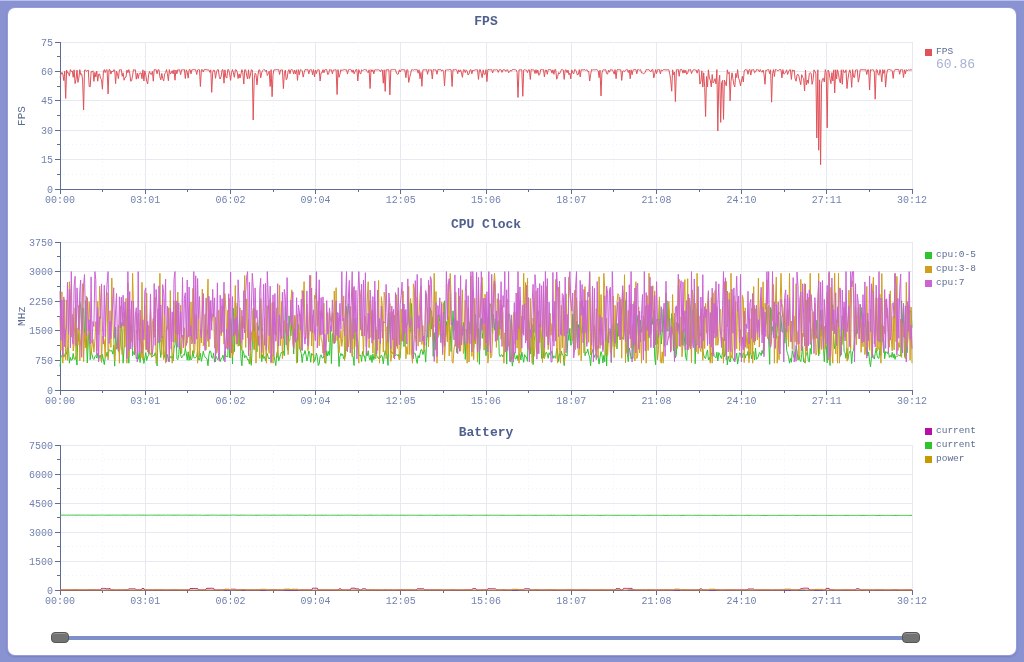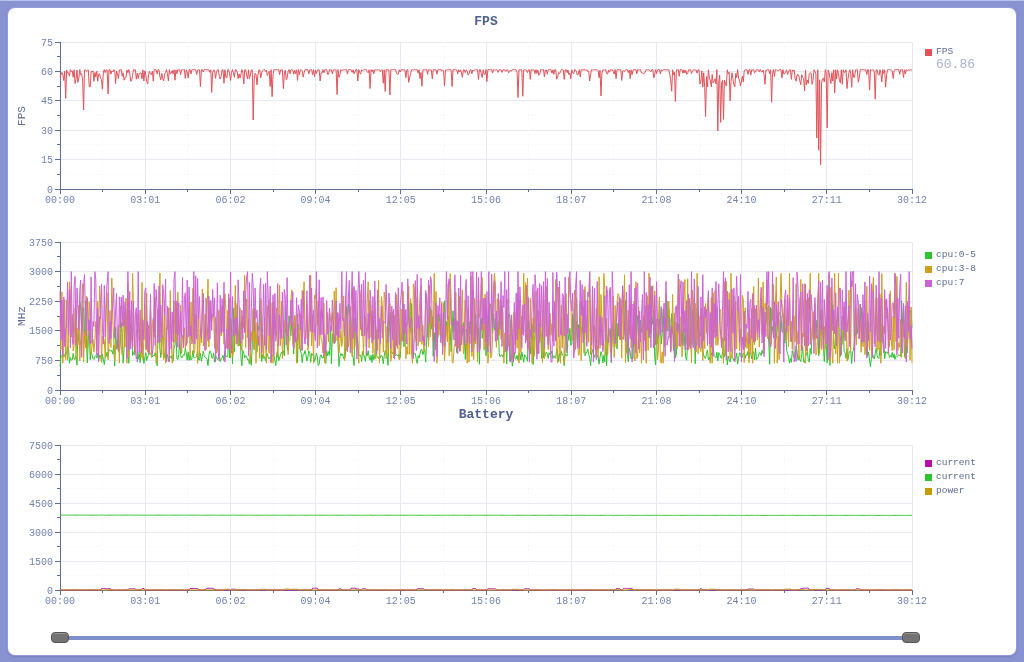--- a/index.html
+++ b/index.html
@@ -296,21 +296,22 @@
         <line x1="861.4" y1="582" x2="861.4" y2="585" stroke="#5f6d94" stroke-width="1" shape-rendering="crispEdges"></line>
         <line x1="904.0" y1="582" x2="904.0" y2="587" stroke="#5f6d94" stroke-width="1" shape-rendering="crispEdges"></line>
         <text x="904.0" y="596" text-anchor="middle" font-size="10" fill="#7282b0">30:12</text>
         <polyline points="52.0,581.9 52.9,582.0 53.9,581.9 54.8,581.9 55.8,582.0 56.7,581.9 57.7,581.9 58.6,581.9 59.5,582.0 60.5,581.9 61.4,581.9 62.4,581.9 63.3,582.0 64.3,581.9 65.2,581.9 66.1,581.9 67.1,581.8 68.0,582.0 69.0,581.9 69.9,582.0 70.8,582.0 71.8,581.9 72.7,581.9 73.7,582.0 74.6,582.0 75.6,581.9 76.5,581.9 77.4,581.9 78.4,582.0 79.3,581.9 80.3,581.8 81.2,582.0 82.2,581.9 83.1,581.8 84.0,581.9 85.0,581.9 85.9,581.9 86.9,581.8 87.8,581.9 88.8,582.0 89.7,581.9 90.6,581.9 91.6,581.9 92.5,582.0 93.5,580.4 94.4,580.4 95.4,580.4 96.3,580.4 97.2,580.4 98.2,580.8 99.1,580.8 100.1,580.8 101.0,580.8 102.0,580.4 102.9,581.9 103.8,581.9 104.8,581.8 105.7,581.8 106.7,581.9 107.6,582.0 108.5,581.9 109.5,582.0 110.4,581.8 111.4,581.9 112.3,582.0 113.3,582.0 114.2,581.9 115.1,581.9 116.1,581.9 117.0,581.9 118.0,581.9 118.9,581.9 119.9,581.9 120.8,580.8 121.7,580.8 122.7,580.8 123.6,580.8 124.6,580.8 125.5,580.8 126.5,580.8 127.4,580.8 128.3,581.9 129.3,582.0 130.2,581.9 131.2,581.9 132.1,581.9 133.1,581.9 134.0,580.5 134.9,580.5 135.9,580.5 136.8,581.9 137.8,582.0 138.7,581.9 139.7,582.0 140.6,581.9 141.5,581.9 142.5,581.9 143.4,581.9 144.4,582.0 145.3,581.9 146.2,581.9 147.2,582.0 148.1,581.9 149.1,581.9 150.0,582.0 151.0,581.9 151.9,581.9 152.8,581.9 153.8,581.9 154.7,581.8 155.7,581.9 156.6,582.0 157.6,582.0 158.5,581.9 159.4,582.0 160.4,581.9 161.3,582.0 162.3,581.9 163.2,581.9 164.2,582.0 165.1,581.9 166.0,581.9 167.0,581.9 167.9,581.9 168.9,581.9 169.8,582.0 170.8,581.9 171.7,582.0 172.6,581.9 173.6,582.0 174.5,582.0 175.5,581.9 176.4,582.0 177.3,581.9 178.3,582.0 179.2,581.9 180.2,582.0 181.1,582.0 182.1,580.5 183.0,580.5 183.9,580.5 184.9,580.5 185.8,580.5 186.8,580.5 187.7,580.5 188.7,580.5 189.6,580.5 190.5,581.9 191.5,581.8 192.4,581.9 193.4,582.0 194.3,581.9 195.3,581.9 196.2,582.0 197.1,582.0 198.1,580.8 199.0,580.3 200.0,580.3 200.9,580.3 201.9,580.3 202.8,580.3 203.7,580.3 204.7,580.3 205.6,580.3 206.6,582.0 207.5,581.9 208.5,582.0 209.4,582.0 210.3,581.9 211.3,581.9 212.2,582.0 213.2,581.9 214.1,581.9 215.0,581.9 216.0,581.9 216.9,581.9 217.9,581.9 218.8,581.9 219.8,581.9 220.7,581.9 221.6,581.9 222.6,582.0 223.5,581.2 224.5,581.2 225.4,581.2 226.4,581.2 227.3,581.2 228.2,581.9 229.2,581.9 230.1,581.9 231.1,582.0 232.0,581.9 233.0,581.9 233.9,581.9 234.8,581.9 235.8,581.9 236.7,581.9 237.7,581.8 238.6,581.9 239.6,581.9 240.5,582.0 241.4,582.0 242.4,581.9 243.3,581.9 244.3,582.0 245.2,581.9 246.2,582.0 247.1,582.0 248.0,581.9 249.0,581.9 249.9,582.0 250.9,581.9 251.8,582.0 252.7,581.8 253.7,582.0 254.6,582.0 255.6,581.8 256.5,581.9 257.5,582.0 258.4,581.9 259.3,581.9 260.3,581.9 261.2,581.9 262.2,581.9 263.1,582.0 264.1,581.9 265.0,581.9 265.9,581.9 266.9,581.9 267.8,581.8 268.8,582.0 269.7,582.0 270.7,581.9 271.6,581.9 272.5,582.0 273.5,581.9 274.4,581.9 275.4,581.9 276.3,581.9 277.3,581.9 278.2,582.0 279.1,581.9 280.1,582.0 281.0,582.0 282.0,581.9 282.9,582.0 283.8,581.9 284.8,581.9 285.7,582.0 286.7,582.0 287.6,582.0 288.6,581.9 289.5,581.9 290.4,582.0 291.4,581.9 292.3,581.9 293.3,582.0 294.2,581.9 295.2,581.9 296.1,582.0 297.0,581.9 298.0,582.0 298.9,581.9 299.9,581.9 300.8,582.0 301.8,581.9 302.7,581.9 303.6,582.0 304.6,580.2 305.5,580.2 306.5,580.2 307.4,580.2 308.4,580.2 309.3,580.2 310.2,581.9 311.2,581.9 312.1,582.0 313.1,581.9 314.0,582.0 315.0,581.9 315.9,582.0 316.8,581.9 317.8,582.0 318.7,581.9 319.7,581.9 320.6,581.9 321.5,582.0 322.5,581.9 323.4,581.9 324.4,581.9 325.3,581.9 326.3,581.9 327.2,582.0 328.1,582.0 329.1,581.9 330.0,582.0 331.0,580.9 331.9,580.9 332.9,580.9 333.8,582.0 334.7,581.9 335.7,582.0 336.6,581.9 337.6,581.9 338.5,581.9 339.5,581.9 340.4,581.9 341.3,581.9 342.3,581.9 343.2,580.2 344.2,580.2 345.1,580.2 346.1,580.2 347.0,580.2 347.9,580.9 348.9,580.9 349.8,580.9 350.8,580.9 351.7,582.0 352.7,582.0 353.6,581.9 354.5,580.7 355.5,580.7 356.4,580.7 357.4,580.7 358.3,582.0 359.2,581.9 360.2,582.0 361.1,582.0 362.1,581.9 363.0,581.9 364.0,582.0 364.9,581.9 365.8,581.8 366.8,581.9 367.7,582.0 368.7,581.9 369.6,581.9 370.6,581.9 371.5,581.9 372.4,581.9 373.4,582.0 374.3,582.0 375.3,582.0 376.2,581.8 377.2,581.8 378.1,581.9 379.0,581.9 380.0,582.0 380.9,582.0 381.9,582.0 382.8,581.9 383.8,582.0 384.7,582.0 385.6,582.0 386.6,581.9 387.5,582.0 388.5,582.0 389.4,581.9 390.3,581.9 391.3,581.8 392.2,581.9 393.2,581.8 394.1,581.9 395.1,581.9 396.0,581.9 396.9,581.9 397.9,582.0 398.8,581.9 399.8,581.9 400.7,581.9 401.7,581.8 402.6,581.9 403.5,581.9 404.5,581.9 405.4,581.9 406.4,582.0 407.3,581.9 408.3,581.9 409.2,580.8 410.1,580.8 411.1,580.8 412.0,580.8 413.0,580.8 413.9,580.8 414.9,580.8 415.8,580.8 416.7,581.9 417.7,581.9 418.6,581.9 419.6,581.9 420.5,581.9 421.5,581.9 422.4,581.9 423.3,581.8 424.3,581.9 425.2,581.9 426.2,581.9 427.1,581.8 428.0,582.0 429.0,581.9 429.9,581.9 430.9,581.9 431.8,581.9 432.8,581.9 433.7,582.0 434.6,581.9 435.6,582.0 436.5,582.0 437.5,581.9 438.4,582.0 439.4,581.9 440.3,582.0 441.2,582.0 442.2,581.9 443.1,581.9 444.1,581.9 445.0,581.8 446.0,582.0 446.9,581.9 447.8,582.0 448.8,582.0 449.7,582.0 450.7,581.9 451.6,582.0 452.6,582.0 453.5,581.9 454.4,581.9 455.4,582.0 456.3,581.9 457.3,581.9 458.2,581.9 459.2,581.9 460.1,581.9 461.0,581.8 462.0,582.0 462.9,581.9 463.9,581.9 464.8,580.5 465.7,580.5 466.7,580.5 467.6,580.5 468.6,581.8 469.5,582.0 470.5,582.0 471.4,581.9 472.3,582.0 473.3,581.9 474.2,581.9 475.2,581.9 476.1,582.0 477.1,581.9 478.0,581.9 478.9,582.0 479.9,580.7 480.8,580.7 481.8,580.7 482.7,580.7 483.7,580.7 484.6,580.7 485.5,580.7 486.5,580.7 487.4,580.7 488.4,581.8 489.3,581.9 490.3,582.0 491.2,582.0 492.1,581.9 493.1,582.0 494.0,582.0 495.0,581.8 495.9,581.9 496.8,581.9 497.8,581.9 498.7,582.0 499.7,582.0 500.6,582.0 501.6,581.9 502.5,582.0 503.4,582.0 504.4,581.8 505.3,582.0 506.3,581.8 507.2,581.9 508.2,581.9 509.1,582.0 510.0,581.9 511.0,581.9 511.9,581.9 512.9,581.8 513.8,581.9 514.8,582.0 515.7,581.8 516.6,580.7 517.6,580.7 518.5,580.7 519.5,580.7 520.4,580.7 521.4,580.7 522.3,581.9 523.2,582.0 524.2,581.9 525.1,582.0 526.1,582.0 527.0,581.9 528.0,581.9 528.9,581.8 529.8,581.9 530.8,581.9 531.7,581.9 532.7,582.0 533.6,581.9 534.5,581.9 535.5,582.0 536.4,581.9 537.4,581.9 538.3,582.0 539.3,581.9 540.2,581.9 541.1,581.9 542.1,581.9 543.0,581.8 544.0,582.0 544.9,581.9 545.9,581.9 546.8,581.9 547.7,581.9 548.7,582.0 549.6,582.0 550.6,582.0 551.5,582.0 552.5,582.0 553.4,581.9 554.3,582.0 555.3,582.0 556.2,581.9 557.2,582.0 558.1,582.0 559.1,581.9 560.0,581.9 560.9,581.9 561.9,582.0 562.8,581.9 563.8,581.9 564.7,581.9 565.7,581.9 566.6,581.9 567.5,582.0 568.5,582.0 569.4,581.8 570.4,582.0 571.3,581.9 572.2,581.9 573.2,581.9 574.1,582.0 575.1,581.9 576.0,581.8 577.0,581.9 577.9,582.0 578.8,581.9 579.8,582.0 580.7,581.9 581.7,581.9 582.6,581.9 583.6,582.0 584.5,581.9 585.4,581.9 586.4,581.9 587.3,581.9 588.3,581.9 589.2,582.0 590.2,581.9 591.1,581.9 592.0,581.9 593.0,582.0 593.9,581.9 594.9,581.9 595.8,582.0 596.8,581.9 597.7,581.9 598.6,582.0 599.6,581.9 600.5,582.0 601.5,581.9 602.4,581.8 603.3,582.0 604.3,581.9 605.2,581.9 606.2,582.0 607.1,581.9 608.1,580.7 609.0,580.7 609.9,580.7 610.9,580.7 611.8,580.7 612.8,582.0 613.7,582.0 614.7,581.9 615.6,580.4 616.5,580.4 617.5,580.4 618.4,580.4 619.4,580.4 620.3,580.4 621.3,580.4 622.2,580.4 623.1,580.4 624.1,580.4 625.0,581.9 626.0,582.0 626.9,581.9 627.9,581.9 628.8,582.0 629.7,581.9 630.7,581.9 631.6,582.0 632.6,581.9 633.5,582.0 634.5,581.9 635.4,581.9 636.3,581.9 637.3,581.9 638.2,582.0 639.2,581.9 640.1,581.8 641.0,582.0 642.0,581.9 642.9,582.0 643.9,582.0 644.8,581.9 645.8,582.0 646.7,581.9 647.6,582.0 648.6,582.0 649.5,581.9 650.5,582.0 651.4,582.0 652.4,581.8 653.3,581.9 654.2,581.9 655.2,582.0 656.1,581.8 657.1,581.9 658.0,582.0 659.0,581.9 659.9,581.9 660.8,581.9 661.8,581.9 662.7,582.0 663.7,581.9 664.6,582.0 665.6,582.0 666.5,581.9 667.4,581.9 668.4,581.9 669.3,582.0 670.3,581.9 671.2,582.0 672.2,582.0 673.1,581.9 674.0,581.9 675.0,581.9 675.9,581.9 676.9,581.9 677.8,581.9 678.7,581.9 679.7,582.0 680.6,581.9 681.6,582.0 682.5,581.9 683.5,582.0 684.4,581.9 685.3,581.9 686.3,581.9 687.2,582.0 688.2,581.9 689.1,581.9 690.1,581.9 691.0,582.0 691.9,580.9 692.9,580.9 693.8,580.9 694.8,581.9 695.7,581.9 696.7,581.9 697.6,581.8 698.5,581.9 699.5,582.0 700.4,582.0 701.4,581.9 702.3,582.0 703.3,581.9 704.2,581.9 705.1,581.9 706.1,581.9 707.0,582.0 708.0,581.9 708.9,581.9 709.8,581.8 710.8,581.9 711.7,581.9 712.7,581.9 713.6,582.0 714.6,581.9 715.5,581.9 716.4,582.0 717.4,581.9 718.3,581.8 719.3,581.9 720.2,582.0 721.2,581.9 722.1,581.9 723.0,582.0 724.0,581.9 724.9,581.9 725.9,582.0 726.8,581.9 727.8,581.9 728.7,582.0 729.6,581.9 730.6,581.9 731.5,581.9 732.5,581.8 733.4,581.8 734.4,581.8 735.3,581.9 736.2,581.9 737.2,581.9 738.1,581.8 739.1,582.0 740.0,581.0 741.0,581.0 741.9,581.0 742.8,581.0 743.8,581.0 744.7,581.0 745.7,581.0 746.6,581.9 747.5,581.9 748.5,581.8 749.4,582.0 750.4,581.9 751.3,581.9 752.3,581.9 753.2,582.0 754.1,581.9 755.1,581.9 756.0,582.0 757.0,581.9 757.9,581.9 758.9,582.0 759.8,581.9 760.7,581.8 761.7,582.0 762.6,582.0 763.6,582.0 764.5,582.0 765.5,581.9 766.4,581.9 767.3,581.9 768.3,582.0 769.2,581.9 770.2,582.0 771.1,582.0 772.1,582.0 773.0,581.8 773.9,581.9 774.9,582.0 775.8,581.9 776.8,582.0 777.7,581.9 778.7,582.0 779.6,582.0 780.5,581.9 781.5,581.9 782.4,582.0 783.4,581.9 784.3,582.0 785.2,581.9 786.2,581.9 787.1,582.0 788.1,582.0 789.0,581.9 790.0,581.9 790.9,581.9 791.8,581.9 792.8,580.5 793.7,580.5 794.7,580.5 795.6,580.2 796.6,580.2 797.5,580.2 798.4,580.2 799.4,580.2 800.3,580.2 801.3,582.0 802.2,581.9 803.2,582.0 804.1,581.9 805.0,581.9 806.0,582.0 806.9,581.9 807.9,581.9 808.8,581.8 809.8,581.9 810.7,582.0 811.6,582.0 812.6,581.9 813.5,581.9 814.5,582.0 815.4,581.9 816.3,581.9 817.3,581.9 818.2,580.4 819.2,580.4 820.1,580.4 821.1,580.4 822.0,581.9 822.9,581.9 823.9,581.9 824.8,581.8 825.8,581.9 826.7,582.0 827.7,581.9 828.6,582.0 829.5,582.0 830.5,581.9 831.4,582.0 832.4,582.0 833.3,581.8 834.3,582.0 835.2,581.9 836.1,581.9 837.1,581.9 838.0,581.9 839.0,582.0 839.9,582.0 840.9,581.9 841.8,581.9 842.7,582.0 843.7,581.9 844.6,581.9 845.6,581.9 846.5,581.9 847.5,581.9 848.4,580.7 849.3,580.7 850.3,580.7 851.2,580.7 852.2,581.9 853.1,582.0 854.0,582.0 855.0,581.9 855.9,582.0 856.9,581.9 857.8,581.9 858.8,581.9 859.7,581.9 860.6,582.0 861.6,581.9 862.5,582.0 863.5,582.0 864.4,581.9 865.4,582.0 866.3,582.0 867.2,581.9 868.2,582.0 869.1,581.9 870.1,581.8 871.0,582.0 872.0,581.9 872.9,581.9 873.8,581.9 874.8,581.9 875.7,581.9 876.7,582.0 877.6,582.0 878.6,582.0 879.5,581.9 880.4,582.0 881.4,581.9 882.3,582.0 883.3,581.9 884.2,581.9 885.2,581.9 886.1,581.8 887.0,581.9 888.0,581.9 888.9,581.8 889.9,582.0 890.8,582.0 891.7,581.9 892.7,581.9 893.6,582.0 894.6,581.9 895.5,581.9 896.5,581.9 897.4,582.0 898.3,581.8 899.3,581.9 900.2,582.0 901.2,581.9 902.1,581.9 903.1,581.9 904.0,581.9 " fill="none" stroke="#b80dab" stroke-width="1" stroke-linejoin="round"></polyline>
         <polyline points="52.0,507.2 52.9,507.1 53.9,507.2 54.8,507.1 55.8,507.1 56.7,507.2 57.7,507.2 58.6,507.1 59.5,507.2 60.5,507.1 61.4,507.2 62.4,507.0 63.3,507.2 64.3,507.1 65.2,507.1 66.1,507.1 67.1,507.2 68.0,507.2 69.0,507.1 69.9,507.1 70.8,507.1 71.8,507.1 72.7,507.1 73.7,507.2 74.6,507.1 75.6,507.2 76.5,507.1 77.4,507.2 78.4,507.2 79.3,507.1 80.3,507.2 81.2,507.1 82.2,507.2 83.1,507.2 84.0,507.2 85.0,507.2 85.9,507.1 86.9,507.2 87.8,507.2 88.8,507.2 89.7,507.1 90.6,507.2 91.6,507.2 92.5,507.1 93.5,507.1 94.4,507.1 95.4,507.1 96.3,507.2 97.2,507.2 98.2,507.2 99.1,507.2 100.1,507.2 101.0,507.1 102.0,507.1 102.9,507.2 103.8,507.2 104.8,507.1 105.7,507.2 106.7,507.1 107.6,507.1 108.5,507.2 109.5,507.1 110.4,507.2 111.4,507.2 112.3,507.2 113.3,507.2 114.2,507.1 115.1,507.1 116.1,507.1 117.0,507.1 118.0,507.2 118.9,507.1 119.9,507.1 120.8,507.1 121.7,507.2 122.7,507.1 123.6,507.2 124.6,507.1 125.5,507.2 126.5,507.2 127.4,507.2 128.3,507.1 129.3,507.2 130.2,507.1 131.2,507.1 132.1,507.1 133.1,507.2 134.0,507.2 134.9,507.2 135.9,507.1 136.8,507.2 137.8,507.2 138.7,507.2 139.7,507.2 140.6,507.2 141.5,507.2 142.5,507.1 143.4,507.1 144.4,507.2 145.3,507.1 146.2,507.2 147.2,507.1 148.1,507.2 149.1,507.2 150.0,507.1 151.0,507.1 151.9,507.2 152.8,507.2 153.8,507.2 154.7,507.2 155.7,507.1 156.6,507.1 157.6,507.2 158.5,507.2 159.4,507.1 160.4,507.1 161.3,507.2 162.3,507.1 163.2,507.2 164.2,507.2 165.1,507.2 166.0,507.1 167.0,507.2 167.9,507.2 168.9,507.2 169.8,507.1 170.8,507.2 171.7,507.1 172.6,507.2 173.6,507.2 174.5,507.2 175.5,507.2 176.4,507.2 177.3,507.1 178.3,507.1 179.2,507.2 180.2,507.2 181.1,507.2 182.1,507.2 183.0,507.2 183.9,507.2 184.9,507.2 185.8,507.2 186.8,507.1 187.7,507.1 188.7,507.2 189.6,507.2 190.5,507.1 191.5,507.2 192.4,507.2 193.4,507.2 194.3,507.3 195.3,507.3 196.2,507.3 197.1,507.2 198.1,507.2 199.0,507.2 200.0,507.2 200.9,507.2 201.9,507.2 202.8,507.2 203.7,507.1 204.7,507.1 205.6,507.2 206.6,507.1 207.5,507.2 208.5,507.2 209.4,507.2 210.3,507.3 211.3,507.2 212.2,507.3 213.2,507.1 214.1,507.2 215.0,507.2 216.0,507.2 216.9,507.3 217.9,507.2 218.8,507.2 219.8,507.2 220.7,507.2 221.6,507.2 222.6,507.2 223.5,507.2 224.5,507.1 225.4,507.1 226.4,507.1 227.3,507.2 228.2,507.2 229.2,507.2 230.1,507.2 231.1,507.3 232.0,507.2 233.0,507.1 233.9,507.2 234.8,507.2 235.8,507.2 236.7,507.2 237.7,507.2 238.6,507.2 239.6,507.3 240.5,507.2 241.4,507.2 242.4,507.2 243.3,507.2 244.3,507.2 245.2,507.3 246.2,507.3 247.1,507.2 248.0,507.2 249.0,507.3 249.9,507.2 250.9,507.2 251.8,507.2 252.7,507.2 253.7,507.3 254.6,507.2 255.6,507.2 256.5,507.1 257.5,507.2 258.4,507.2 259.3,507.2 260.3,507.3 261.2,507.2 262.2,507.3 263.1,507.2 264.1,507.2 265.0,507.1 265.9,507.2 266.9,507.2 267.8,507.2 268.8,507.3 269.7,507.2 270.7,507.2 271.6,507.2 272.5,507.2 273.5,507.3 274.4,507.2 275.4,507.2 276.3,507.3 277.3,507.1 278.2,507.2 279.1,507.1 280.1,507.2 281.0,507.2 282.0,507.2 282.9,507.2 283.8,507.3 284.8,507.2 285.7,507.3 286.7,507.2 287.6,507.2 288.6,507.2 289.5,507.2 290.4,507.3 291.4,507.2 292.3,507.2 293.3,507.2 294.2,507.2 295.2,507.2 296.1,507.2 297.0,507.2 298.0,507.3 298.9,507.3 299.9,507.3 300.8,507.2 301.8,507.2 302.7,507.1 303.6,507.3 304.6,507.3 305.5,507.2 306.5,507.2 307.4,507.2 308.4,507.2 309.3,507.3 310.2,507.2 311.2,507.2 312.1,507.3 313.1,507.2 314.0,507.2 315.0,507.3 315.9,507.2 316.8,507.2 317.8,507.2 318.7,507.2 319.7,507.3 320.6,507.2 321.5,507.3 322.5,507.2 323.4,507.3 324.4,507.2 325.3,507.2 326.3,507.2 327.2,507.2 328.1,507.3 329.1,507.2 330.0,507.2 331.0,507.3 331.9,507.2 332.9,507.3 333.8,507.2 334.7,507.2 335.7,507.3 336.6,507.2 337.6,507.3 338.5,507.2 339.5,507.2 340.4,507.2 341.3,507.2 342.3,507.2 343.2,507.2 344.2,507.2 345.1,507.3 346.1,507.2 347.0,507.3 347.9,507.3 348.9,507.2 349.8,507.2 350.8,507.3 351.7,507.3 352.7,507.2 353.6,507.3 354.5,507.3 355.5,507.3 356.4,507.2 357.4,507.2 358.3,507.3 359.2,507.2 360.2,507.2 361.1,507.2 362.1,507.2 363.0,507.2 364.0,507.2 364.9,507.3 365.8,507.3 366.8,507.3 367.7,507.2 368.7,507.2 369.6,507.2 370.6,507.3 371.5,507.3 372.4,507.4 373.4,507.2 374.3,507.2 375.3,507.2 376.2,507.3 377.2,507.2 378.1,507.2 379.0,507.3 380.0,507.2 380.9,507.3 381.9,507.2 382.8,507.2 383.8,507.2 384.7,507.2 385.6,507.3 386.6,507.3 387.5,507.2 388.5,507.3 389.4,507.3 390.3,507.2 391.3,507.3 392.2,507.3 393.2,507.2 394.1,507.2 395.1,507.3 396.0,507.3 396.9,507.2 397.9,507.3 398.8,507.3 399.8,507.2 400.7,507.2 401.7,507.3 402.6,507.2 403.5,507.2 404.5,507.3 405.4,507.2 406.4,507.2 407.3,507.3 408.3,507.3 409.2,507.3 410.1,507.2 411.1,507.3 412.0,507.2 413.0,507.2 413.9,507.3 414.9,507.3 415.8,507.3 416.7,507.3 417.7,507.3 418.6,507.3 419.6,507.3 420.5,507.3 421.5,507.2 422.4,507.2 423.3,507.3 424.3,507.3 425.2,507.3 426.2,507.3 427.1,507.3 428.0,507.3 429.0,507.2 429.9,507.2 430.9,507.3 431.8,507.3 432.8,507.3 433.7,507.3 434.6,507.3 435.6,507.3 436.5,507.3 437.5,507.2 438.4,507.2 439.4,507.3 440.3,507.3 441.2,507.3 442.2,507.3 443.1,507.3 444.1,507.2 445.0,507.3 446.0,507.2 446.9,507.2 447.8,507.3 448.8,507.3 449.7,507.2 450.7,507.3 451.6,507.2 452.6,507.3 453.5,507.3 454.4,507.3 455.4,507.2 456.3,507.2 457.3,507.2 458.2,507.3 459.2,507.2 460.1,507.3 461.0,507.3 462.0,507.3 462.9,507.3 463.9,507.3 464.8,507.2 465.7,507.3 466.7,507.2 467.6,507.3 468.6,507.3 469.5,507.3 470.5,507.3 471.4,507.3 472.3,507.2 473.3,507.3 474.2,507.3 475.2,507.3 476.1,507.3 477.1,507.3 478.0,507.2 478.9,507.3 479.9,507.2 480.8,507.4 481.8,507.2 482.7,507.3 483.7,507.2 484.6,507.3 485.5,507.2 486.5,507.3 487.4,507.3 488.4,507.3 489.3,507.2 490.3,507.3 491.2,507.2 492.1,507.3 493.1,507.2 494.0,507.3 495.0,507.3 495.9,507.3 496.8,507.3 497.8,507.3 498.7,507.4 499.7,507.3 500.6,507.3 501.6,507.3 502.5,507.3 503.4,507.3 504.4,507.3 505.3,507.3 506.3,507.3 507.2,507.3 508.2,507.2 509.1,507.3 510.0,507.3 511.0,507.3 511.9,507.3 512.9,507.3 513.8,507.3 514.8,507.4 515.7,507.3 516.6,507.3 517.6,507.3 518.5,507.3 519.5,507.3 520.4,507.3 521.4,507.3 522.3,507.2 523.2,507.3 524.2,507.3 525.1,507.3 526.1,507.3 527.0,507.3 528.0,507.3 528.9,507.3 529.8,507.3 530.8,507.4 531.7,507.3 532.7,507.3 533.6,507.3 534.5,507.3 535.5,507.3 536.4,507.3 537.4,507.3 538.3,507.3 539.3,507.3 540.2,507.3 541.1,507.3 542.1,507.3 543.0,507.2 544.0,507.3 544.9,507.3 545.9,507.3 546.8,507.2 547.7,507.3 548.7,507.4 549.6,507.3 550.6,507.3 551.5,507.4 552.5,507.3 553.4,507.4 554.3,507.3 555.3,507.2 556.2,507.3 557.2,507.3 558.1,507.3 559.1,507.3 560.0,507.3 560.9,507.4 561.9,507.4 562.8,507.2 563.8,507.3 564.7,507.3 565.7,507.3 566.6,507.3 567.5,507.3 568.5,507.3 569.4,507.2 570.4,507.3 571.3,507.3 572.2,507.3 573.2,507.3 574.1,507.3 575.1,507.4 576.0,507.3 577.0,507.2 577.9,507.4 578.8,507.4 579.8,507.4 580.7,507.3 581.7,507.3 582.6,507.3 583.6,507.3 584.5,507.3 585.4,507.2 586.4,507.4 587.3,507.4 588.3,507.3 589.2,507.3 590.2,507.3 591.1,507.4 592.0,507.4 593.0,507.3 593.9,507.3 594.9,507.3 595.8,507.4 596.8,507.3 597.7,507.3 598.6,507.2 599.6,507.3 600.5,507.3 601.5,507.3 602.4,507.3 603.3,507.3 604.3,507.3 605.2,507.4 606.2,507.3 607.1,507.3 608.1,507.4 609.0,507.3 609.9,507.3 610.9,507.3 611.8,507.3 612.8,507.3 613.7,507.3 614.7,507.3 615.6,507.3 616.5,507.3 617.5,507.3 618.4,507.3 619.4,507.3 620.3,507.3 621.3,507.3 622.2,507.3 623.1,507.3 624.1,507.3 625.0,507.4 626.0,507.3 626.9,507.3 627.9,507.3 628.8,507.3 629.7,507.3 630.7,507.3 631.6,507.3 632.6,507.4 633.5,507.3 634.5,507.4 635.4,507.3 636.3,507.4 637.3,507.3 638.2,507.3 639.2,507.3 640.1,507.3 641.0,507.3 642.0,507.4 642.9,507.3 643.9,507.3 644.8,507.3 645.8,507.3 646.7,507.3 647.6,507.3 648.6,507.3 649.5,507.3 650.5,507.3 651.4,507.3 652.4,507.4 653.3,507.4 654.2,507.4 655.2,507.3 656.1,507.3 657.1,507.4 658.0,507.4 659.0,507.3 659.9,507.3 660.8,507.3 661.8,507.4 662.7,507.4 663.7,507.3 664.6,507.4 665.6,507.3 666.5,507.3 667.4,507.4 668.4,507.3 669.3,507.3 670.3,507.3 671.2,507.3 672.2,507.4 673.1,507.4 674.0,507.3 675.0,507.4 675.9,507.3 676.9,507.3 677.8,507.3 678.7,507.3 679.7,507.3 680.6,507.3 681.6,507.3 682.5,507.3 683.5,507.4 684.4,507.4 685.3,507.3 686.3,507.3 687.2,507.3 688.2,507.3 689.1,507.3 690.1,507.3 691.0,507.3 691.9,507.3 692.9,507.3 693.8,507.3 694.8,507.4 695.7,507.4 696.7,507.3 697.6,507.4 698.5,507.4 699.5,507.3 700.4,507.4 701.4,507.4 702.3,507.4 703.3,507.4 704.2,507.3 705.1,507.3 706.1,507.3 707.0,507.4 708.0,507.3 708.9,507.4 709.8,507.4 710.8,507.3 711.7,507.4 712.7,507.4 713.6,507.3 714.6,507.3 715.5,507.4 716.4,507.3 717.4,507.4 718.3,507.4 719.3,507.5 720.2,507.4 721.2,507.3 722.1,507.3 723.0,507.4 724.0,507.3 724.9,507.3 725.9,507.4 726.8,507.4 727.8,507.4 728.7,507.3 729.6,507.4 730.6,507.3 731.5,507.3 732.5,507.4 733.4,507.4 734.4,507.4 735.3,507.4 736.2,507.5 737.2,507.4 738.1,507.3 739.1,507.3 740.0,507.4 741.0,507.4 741.9,507.3 742.8,507.3 743.8,507.3 744.7,507.4 745.7,507.4 746.6,507.4 747.5,507.4 748.5,507.4 749.4,507.3 750.4,507.3 751.3,507.4 752.3,507.4 753.2,507.5 754.1,507.4 755.1,507.4 756.0,507.3 757.0,507.5 757.9,507.5 758.9,507.4 759.8,507.4 760.7,507.4 761.7,507.4 762.6,507.4 763.6,507.4 764.5,507.4 765.5,507.3 766.4,507.4 767.3,507.4 768.3,507.4 769.2,507.4 770.2,507.4 771.1,507.3 772.1,507.3 773.0,507.4 773.9,507.3 774.9,507.4 775.8,507.3 776.8,507.4 777.7,507.4 778.7,507.4 779.6,507.3 780.5,507.4 781.5,507.4 782.4,507.4 783.4,507.4 784.3,507.3 785.2,507.3 786.2,507.3 787.1,507.4 788.1,507.4 789.0,507.4 790.0,507.4 790.9,507.4 791.8,507.3 792.8,507.4 793.7,507.4 794.7,507.4 795.6,507.4 796.6,507.4 797.5,507.4 798.4,507.4 799.4,507.3 800.3,507.4 801.3,507.4 802.2,507.4 803.2,507.4 804.1,507.3 805.0,507.4 806.0,507.4 806.9,507.4 807.9,507.4 808.8,507.3 809.8,507.4 810.7,507.4 811.6,507.4 812.6,507.4 813.5,507.4 814.5,507.4 815.4,507.4 816.3,507.4 817.3,507.4 818.2,507.4 819.2,507.4 820.1,507.4 821.1,507.4 822.0,507.4 822.9,507.5 823.9,507.4 824.8,507.4 825.8,507.4 826.7,507.4 827.7,507.4 828.6,507.4 829.5,507.4 830.5,507.4 831.4,507.4 832.4,507.4 833.3,507.4 834.3,507.4 835.2,507.4 836.1,507.4 837.1,507.4 838.0,507.4 839.0,507.4 839.9,507.4 840.9,507.4 841.8,507.4 842.7,507.4 843.7,507.4 844.6,507.4 845.6,507.4 846.5,507.4 847.5,507.4 848.4,507.4 849.3,507.4 850.3,507.4 851.2,507.3 852.2,507.4 853.1,507.4 854.0,507.4 855.0,507.4 855.9,507.4 856.9,507.4 857.8,507.4 858.8,507.4 859.7,507.4 860.6,507.4 861.6,507.4 862.5,507.4 863.5,507.4 864.4,507.3 865.4,507.4 866.3,507.4 867.2,507.4 868.2,507.5 869.1,507.5 870.1,507.4 871.0,507.4 872.0,507.4 872.9,507.4 873.8,507.4 874.8,507.4 875.7,507.4 876.7,507.5 877.6,507.4 878.6,507.4 879.5,507.4 880.4,507.4 881.4,507.4 882.3,507.4 883.3,507.4 884.2,507.5 885.2,507.4 886.1,507.4 887.0,507.4 888.0,507.4 888.9,507.4 889.9,507.4 890.8,507.4 891.7,507.4 892.7,507.4 893.6,507.4 894.6,507.4 895.5,507.4 896.5,507.4 897.4,507.4 898.3,507.3 899.3,507.5 900.2,507.4 901.2,507.4 902.1,507.4 903.1,507.3 904.0,507.4 " fill="none" stroke="#2fc32f" stroke-width="1" stroke-linejoin="round"></polyline>
         <polyline points="52.0,581.9 52.9,582.0 53.9,581.9 54.8,581.9 55.8,582.0 56.7,582.0 57.7,581.9 58.6,581.9 59.5,582.0 60.5,581.9 61.4,581.9 62.4,582.0 63.3,581.9 64.3,581.9 65.2,581.9 66.1,582.0 67.1,581.9 68.0,581.9 69.0,582.0 69.9,581.9 70.8,582.0 71.8,582.0 72.7,581.9 73.7,581.9 74.6,581.9 75.6,582.0 76.5,581.9 77.4,581.9 78.4,581.9 79.3,582.0 80.3,581.9 81.2,581.9 82.2,581.9 83.1,581.9 84.0,581.9 85.0,581.9 85.9,582.0 86.9,582.0 87.8,581.9 88.8,581.9 89.7,581.9 90.6,582.0 91.6,582.0 92.5,581.9 93.5,581.9 94.4,581.9 95.4,582.0 96.3,581.9 97.2,581.9 98.2,582.0 99.1,581.9 100.1,581.9 101.0,581.9 102.0,581.9 102.9,581.9 103.8,582.0 104.8,581.9 105.7,582.0 106.7,582.0 107.6,582.0 108.5,581.9 109.5,582.0 110.4,582.0 111.4,581.9 112.3,581.9 113.3,581.9 114.2,581.9 115.1,582.0 116.1,582.0 117.0,582.0 118.0,581.9 118.9,581.9 119.9,581.9 120.8,581.9 121.7,581.9 122.7,582.0 123.6,582.0 124.6,581.9 125.5,582.0 126.5,581.9 127.4,582.0 128.3,582.0 129.3,581.9 130.2,581.9 131.2,581.9 132.1,582.0 133.1,581.9 134.0,581.9 134.9,582.0 135.9,581.9 136.8,582.0 137.8,581.9 138.7,582.0 139.7,582.0 140.6,582.0 141.5,582.0 142.5,582.0 143.4,581.9 144.4,582.0 145.3,581.9 146.2,581.9 147.2,581.9 148.1,581.9 149.1,581.9 150.0,582.0 151.0,582.0 151.9,581.9 152.8,581.9 153.8,581.9 154.7,582.0 155.7,582.0 156.6,581.9 157.6,581.9 158.5,582.0 159.4,581.9 160.4,581.9 161.3,581.9 162.3,581.9 163.2,581.9 164.2,581.9 165.1,582.0 166.0,581.9 167.0,581.9 167.9,581.9 168.9,581.9 169.8,582.0 170.8,581.9 171.7,581.9 172.6,582.0 173.6,582.0 174.5,581.9 175.5,581.9 176.4,582.0 177.3,581.9 178.3,581.9 179.2,581.9 180.2,581.9 181.1,581.9 182.1,582.0 183.0,582.0 183.9,581.9 184.9,582.0 185.8,582.0 186.8,582.0 187.7,581.9 188.7,581.9 189.6,582.0 190.5,582.0 191.5,582.0 192.4,582.0 193.4,582.0 194.3,581.9 195.3,581.9 196.2,582.0 197.1,581.9 198.1,581.9 199.0,582.0 200.0,581.9 200.9,581.9 201.9,581.9 202.8,582.0 203.7,581.9 204.7,581.9 205.6,581.9 206.6,581.9 207.5,581.9 208.5,582.0 209.4,581.9 210.3,581.9 211.3,582.0 212.2,582.0 213.2,582.0 214.1,582.0 215.0,582.0 216.0,581.9 216.9,581.2 217.9,581.2 218.8,581.2 219.8,581.2 220.7,581.2 221.6,581.9 222.6,582.0 223.5,582.0 224.5,582.0 225.4,581.9 226.4,581.9 227.3,582.0 228.2,581.9 229.2,582.0 230.1,581.9 231.1,581.9 232.0,582.0 233.0,582.0 233.9,581.5 234.8,581.5 235.8,581.5 236.7,581.5 237.7,582.0 238.6,581.9 239.6,582.0 240.5,581.9 241.4,581.9 242.4,581.9 243.3,581.9 244.3,581.9 245.2,581.9 246.2,582.0 247.1,581.9 248.0,582.0 249.0,581.9 249.9,581.9 250.9,581.9 251.8,581.9 252.7,581.3 253.7,581.3 254.6,581.3 255.6,581.3 256.5,581.3 257.5,581.3 258.4,581.9 259.3,582.0 260.3,581.9 261.2,582.0 262.2,582.0 263.1,581.9 264.1,581.9 265.0,581.9 265.9,581.9 266.9,582.0 267.8,581.9 268.8,581.9 269.7,582.0 270.7,581.9 271.6,581.9 272.5,581.9 273.5,582.0 274.4,582.0 275.4,582.0 276.3,581.1 277.3,581.1 278.2,581.1 279.1,581.1 280.1,581.1 281.0,581.1 282.0,581.1 282.9,581.9 283.8,581.2 284.8,581.2 285.7,581.2 286.7,581.2 287.6,581.2 288.6,581.2 289.5,581.2 290.4,581.9 291.4,582.0 292.3,581.9 293.3,581.9 294.2,581.9 295.2,581.9 296.1,581.9 297.0,582.0 298.0,582.0 298.9,581.9 299.9,581.9 300.8,582.0 301.8,581.9 302.7,581.9 303.6,581.9 304.6,581.9 305.5,582.0 306.5,582.0 307.4,581.9 308.4,582.0 309.3,581.9 310.2,581.9 311.2,582.0 312.1,581.9 313.1,581.9 314.0,582.0 315.0,581.9 315.9,581.9 316.8,582.0 317.8,581.9 318.7,582.0 319.7,581.9 320.6,581.9 321.5,581.9 322.5,581.9 323.4,582.0 324.4,581.9 325.3,581.9 326.3,582.0 327.2,582.0 328.1,581.9 329.1,582.0 330.0,582.0 331.0,581.9 331.9,581.9 332.9,581.9 333.8,582.0 334.7,581.9 335.7,581.9 336.6,581.9 337.6,582.0 338.5,582.0 339.5,581.9 340.4,581.9 341.3,581.9 342.3,581.9 343.2,582.0 344.2,581.9 345.1,581.9 346.1,581.9 347.0,582.0 347.9,581.9 348.9,581.9 349.8,581.9 350.8,582.0 351.7,581.9 352.7,581.9 353.6,581.9 354.5,582.0 355.5,581.9 356.4,582.0 357.4,582.0 358.3,582.0 359.2,581.9 360.2,582.0 361.1,581.9 362.1,582.0 363.0,581.9 364.0,582.0 364.9,582.0 365.8,582.0 366.8,581.9 367.7,582.0 368.7,582.0 369.6,581.9 370.6,582.0 371.5,581.9 372.4,582.0 373.4,582.0 374.3,581.9 375.3,582.0 376.2,582.0 377.2,582.0 378.1,581.9 379.0,582.0 380.0,582.0 380.9,582.0 381.9,581.9 382.8,581.9 383.8,581.9 384.7,582.0 385.6,581.9 386.6,582.0 387.5,581.9 388.5,581.9 389.4,581.9 390.3,581.9 391.3,582.0 392.2,581.9 393.2,582.0 394.1,581.9 395.1,581.9 396.0,581.9 396.9,581.9 397.9,581.9 398.8,582.0 399.8,581.9 400.7,581.9 401.7,582.0 402.6,581.9 403.5,582.0 404.5,581.9 405.4,581.9 406.4,582.0 407.3,581.9 408.3,581.9 409.2,581.9 410.1,582.0 411.1,582.0 412.0,582.0 413.0,581.9 413.9,582.0 414.9,582.0 415.8,582.0 416.7,581.9 417.7,582.0 418.6,581.9 419.6,581.9 420.5,581.9 421.5,582.0 422.4,582.0 423.3,581.9 424.3,581.9 425.2,582.0 426.2,581.9 427.1,582.0 428.0,582.0 429.0,581.9 429.9,582.0 430.9,582.0 431.8,581.9 432.8,582.0 433.7,582.0 434.6,582.0 435.6,582.0 436.5,581.9 437.5,582.0 438.4,581.9 439.4,582.0 440.3,582.0 441.2,581.9 442.2,582.0 443.1,581.9 444.1,582.0 445.0,581.9 446.0,581.9 446.9,582.0 447.8,581.9 448.8,581.9 449.7,581.9 450.7,581.9 451.6,581.9 452.6,581.9 453.5,582.0 454.4,581.9 455.4,582.0 456.3,581.9 457.3,581.9 458.2,581.9 459.2,581.9 460.1,582.0 461.0,581.9 462.0,582.0 462.9,581.9 463.9,582.0 464.8,582.0 465.7,581.9 466.7,582.0 467.6,581.9 468.6,581.9 469.5,581.9 470.5,582.0 471.4,582.0 472.3,582.0 473.3,581.9 474.2,581.9 475.2,582.0 476.1,582.0 477.1,581.9 478.0,581.9 478.9,582.0 479.9,582.0 480.8,582.0 481.8,582.0 482.7,582.0 483.7,581.9 484.6,582.0 485.5,582.0 486.5,581.9 487.4,581.9 488.4,582.0 489.3,582.0 490.3,582.0 491.2,582.0 492.1,582.0 493.1,582.0 494.0,582.0 495.0,581.9 495.9,582.0 496.8,581.9 497.8,581.9 498.7,581.9 499.7,582.0 500.6,581.9 501.6,582.0 502.5,582.0 503.4,581.9 504.4,581.3 505.3,581.3 506.3,581.3 507.2,581.3 508.2,581.3 509.1,581.3 510.0,581.3 511.0,582.0 511.9,582.0 512.9,581.9 513.8,581.9 514.8,582.0 515.7,581.9 516.6,582.0 517.6,582.0 518.5,582.0 519.5,582.0 520.4,582.0 521.4,582.0 522.3,581.9 523.2,581.9 524.2,582.0 525.1,582.0 526.1,581.9 527.0,581.9 528.0,582.0 528.9,581.9 529.8,581.9 530.8,581.9 531.7,582.0 532.7,582.0 533.6,581.9 534.5,582.0 535.5,581.9 536.4,582.0 537.4,582.0 538.3,582.0 539.3,581.9 540.2,582.0 541.1,582.0 542.1,582.0 543.0,582.0 544.0,582.0 544.9,581.9 545.9,581.9 546.8,581.9 547.7,581.9 548.7,581.9 549.6,582.0 550.6,581.9 551.5,581.9 552.5,581.9 553.4,581.9 554.3,582.0 555.3,582.0 556.2,582.0 557.2,581.9 558.1,581.9 559.1,582.0 560.0,582.0 560.9,581.9 561.9,581.9 562.8,581.9 563.8,581.9 564.7,581.9 565.7,582.0 566.6,582.0 567.5,581.9 568.5,581.9 569.4,582.0 570.4,581.9 571.3,582.0 572.2,582.0 573.2,581.9 574.1,581.9 575.1,582.0 576.0,581.9 577.0,581.9 577.9,581.9 578.8,581.9 579.8,581.9 580.7,582.0 581.7,581.9 582.6,581.9 583.6,581.9 584.5,582.0 585.4,582.0 586.4,581.9 587.3,582.0 588.3,581.9 589.2,582.0 590.2,582.0 591.1,582.0 592.0,582.0 593.0,581.9 593.9,581.9 594.9,582.0 595.8,582.0 596.8,581.9 597.7,582.0 598.6,581.9 599.6,581.9 600.5,581.9 601.5,582.0 602.4,581.9 603.3,581.9 604.3,581.9 605.2,581.9 606.2,581.9 607.1,581.7 608.1,581.7 609.0,581.7 609.9,581.7 610.9,581.7 611.8,581.9 612.8,582.0 613.7,581.9 614.7,582.0 615.6,582.0 616.5,582.0 617.5,582.0 618.4,582.0 619.4,581.9 620.3,581.5 621.3,581.5 622.2,581.5 623.1,581.5 624.1,581.5 625.0,581.5 626.0,582.0 626.9,582.0 627.9,582.0 628.8,581.9 629.7,581.9 630.7,582.0 631.6,581.9 632.6,581.9 633.5,581.9 634.5,582.0 635.4,581.9 636.3,581.9 637.3,581.9 638.2,582.0 639.2,581.9 640.1,581.9 641.0,581.9 642.0,581.9 642.9,582.0 643.9,581.9 644.8,581.9 645.8,581.9 646.7,581.9 647.6,582.0 648.6,582.0 649.5,581.9 650.5,582.0 651.4,581.9 652.4,581.9 653.3,582.0 654.2,581.9 655.2,582.0 656.1,582.0 657.1,582.0 658.0,581.9 659.0,582.0 659.9,581.9 660.8,581.9 661.8,582.0 662.7,582.0 663.7,581.9 664.6,582.0 665.6,582.0 666.5,581.1 667.4,581.1 668.4,581.1 669.3,581.1 670.3,581.1 671.2,581.1 672.2,581.9 673.1,582.0 674.0,582.0 675.0,581.9 675.9,581.9 676.9,581.9 677.8,581.9 678.7,581.9 679.7,582.0 680.6,581.9 681.6,581.9 682.5,581.9 683.5,582.0 684.4,581.9 685.3,581.9 686.3,581.9 687.2,581.9 688.2,581.9 689.1,582.0 690.1,581.9 691.0,582.0 691.9,581.9 692.9,582.0 693.8,581.9 694.8,582.0 695.7,582.0 696.7,581.9 697.6,582.0 698.5,581.9 699.5,581.9 700.4,582.0 701.4,581.2 702.3,581.2 703.3,581.2 704.2,581.2 705.1,581.2 706.1,581.2 707.0,581.2 708.0,581.9 708.9,581.9 709.8,581.9 710.8,582.0 711.7,581.9 712.7,582.0 713.6,582.0 714.6,582.0 715.5,581.9 716.4,582.0 717.4,581.9 718.3,582.0 719.3,581.9 720.2,581.9 721.2,581.9 722.1,581.9 723.0,581.9 724.0,582.0 724.9,581.9 725.9,582.0 726.8,581.9 727.8,582.0 728.7,582.0 729.6,581.9 730.6,581.9 731.5,582.0 732.5,582.0 733.4,582.0 734.4,581.9 735.3,581.9 736.2,581.9 737.2,581.9 738.1,581.9 739.1,582.0 740.0,581.9 741.0,582.0 741.9,581.9 742.8,582.0 743.8,582.0 744.7,581.9 745.7,582.0 746.6,582.0 747.5,582.0 748.5,582.0 749.4,581.9 750.4,581.9 751.3,581.9 752.3,581.9 753.2,581.9 754.1,581.9 755.1,581.9 756.0,581.9 757.0,581.9 757.9,581.9 758.9,582.0 759.8,581.9 760.7,581.9 761.7,581.9 762.6,582.0 763.6,582.0 764.5,581.9 765.5,582.0 766.4,581.9 767.3,581.9 768.3,581.9 769.2,582.0 770.2,581.9 771.1,582.0 772.1,581.9 773.0,581.9 773.9,581.9 774.9,581.9 775.8,581.9 776.8,581.1 777.7,581.1 778.7,581.1 779.6,581.1 780.5,581.1 781.5,581.1 782.4,581.1 783.4,581.9 784.3,581.9 785.2,581.9 786.2,581.9 787.1,581.9 788.1,582.0 789.0,582.0 790.0,581.9 790.9,581.6 791.8,581.6 792.8,581.6 793.7,581.6 794.7,581.6 795.6,581.6 796.6,581.6 797.5,581.9 798.4,581.9 799.4,581.9 800.3,581.9 801.3,582.0 802.2,582.0 803.2,581.9 804.1,582.0 805.0,582.0 806.0,581.9 806.9,581.4 807.9,581.4 808.8,581.4 809.8,581.4 810.7,581.4 811.6,581.4 812.6,581.4 813.5,581.4 814.5,581.4 815.4,582.0 816.3,582.0 817.3,581.9 818.2,581.9 819.2,582.0 820.1,581.9 821.1,581.9 822.0,581.9 822.9,582.0 823.9,581.9 824.8,581.9 825.8,581.9 826.7,581.9 827.7,582.0 828.6,582.0 829.5,582.0 830.5,581.9 831.4,582.0 832.4,582.0 833.3,581.9 834.3,581.9 835.2,582.0 836.1,581.9 837.1,581.9 838.0,581.9 839.0,581.9 839.9,581.9 840.9,582.0 841.8,582.0 842.7,581.9 843.7,582.0 844.6,582.0 845.6,582.0 846.5,581.9 847.5,582.0 848.4,581.9 849.3,581.9 850.3,581.9 851.2,582.0 852.2,582.0 853.1,581.9 854.0,581.9 855.0,581.9 855.9,581.9 856.9,582.0 857.8,582.0 858.8,582.0 859.7,582.0 860.6,581.9 861.6,581.9 862.5,582.0 863.5,581.9 864.4,582.0 865.4,582.0 866.3,581.9 867.2,581.9 868.2,582.0 869.1,581.9 870.1,581.9 871.0,582.0 872.0,582.0 872.9,581.9 873.8,581.9 874.8,581.9 875.7,581.9 876.7,581.9 877.6,582.0 878.6,582.0 879.5,581.9 880.4,581.9 881.4,582.0 882.3,582.0 883.3,581.9 884.2,582.0 885.2,582.0 886.1,582.0 887.0,582.0 888.0,581.9 888.9,581.9 889.9,582.0 890.8,581.9 891.7,582.0 892.7,582.0 893.6,582.0 894.6,582.0 895.5,582.0 896.5,582.0 897.4,582.0 898.3,581.9 899.3,581.9 900.2,582.0 901.2,581.9 902.1,582.0 903.1,582.0 904.0,581.9 " fill="none" stroke="#c79a00" stroke-width="1" stroke-linejoin="round"></polyline>
       </g>
     </svg>
 
   <div class="ctitle" style="top:14px">FPS</div>
-  <div class="ctitle" style="top:407px">Battery</div>
+  <div class="ctitle" style="top:217px">CPU Clock</div>
+  <div class="ctitle" style="top:425px">Battery</div>
 
   <div class="ylab" style="top:108px">FPS</div>
   <div class="ylab" style="top:308px">MHz</div>
 
   <div class="legend" id="legend0" style="top:37px">
       <div class="legend-item">
         <span class="legend-swatch" style="background: rgb(224, 83, 90);"></span>
         <span class="legend-label">FPS</span>
       </div>
       <div class="legend-value">60.86</div>
@@ -322,21 +323,21 @@
       </div>
       <div class="legend-item">
         <span class="legend-swatch" style="background: rgb(207, 160, 29);"></span>
         <span class="legend-label">cpu:3-8</span>
       </div>
       <div class="legend-item">
         <span class="legend-swatch" style="background: rgb(205, 98, 212);"></span>
         <span class="legend-label">cpu:7</span>
       </div>
     </div>
-  <div class="legend" id="legend2" style="top:448px">
+  <div class="legend" id="legend2" style="top:416px">
       <div class="legend-item">
         <span class="legend-swatch" style="background: rgb(184, 13, 171);"></span>
         <span class="legend-label">current</span>
       </div>
       <div class="legend-item">
         <span class="legend-swatch" style="background: rgb(47, 195, 47);"></span>
         <span class="legend-label">current</span>
       </div>
       <div class="legend-item">
         <span class="legend-swatch" style="background: rgb(199, 154, 0);"></span>

